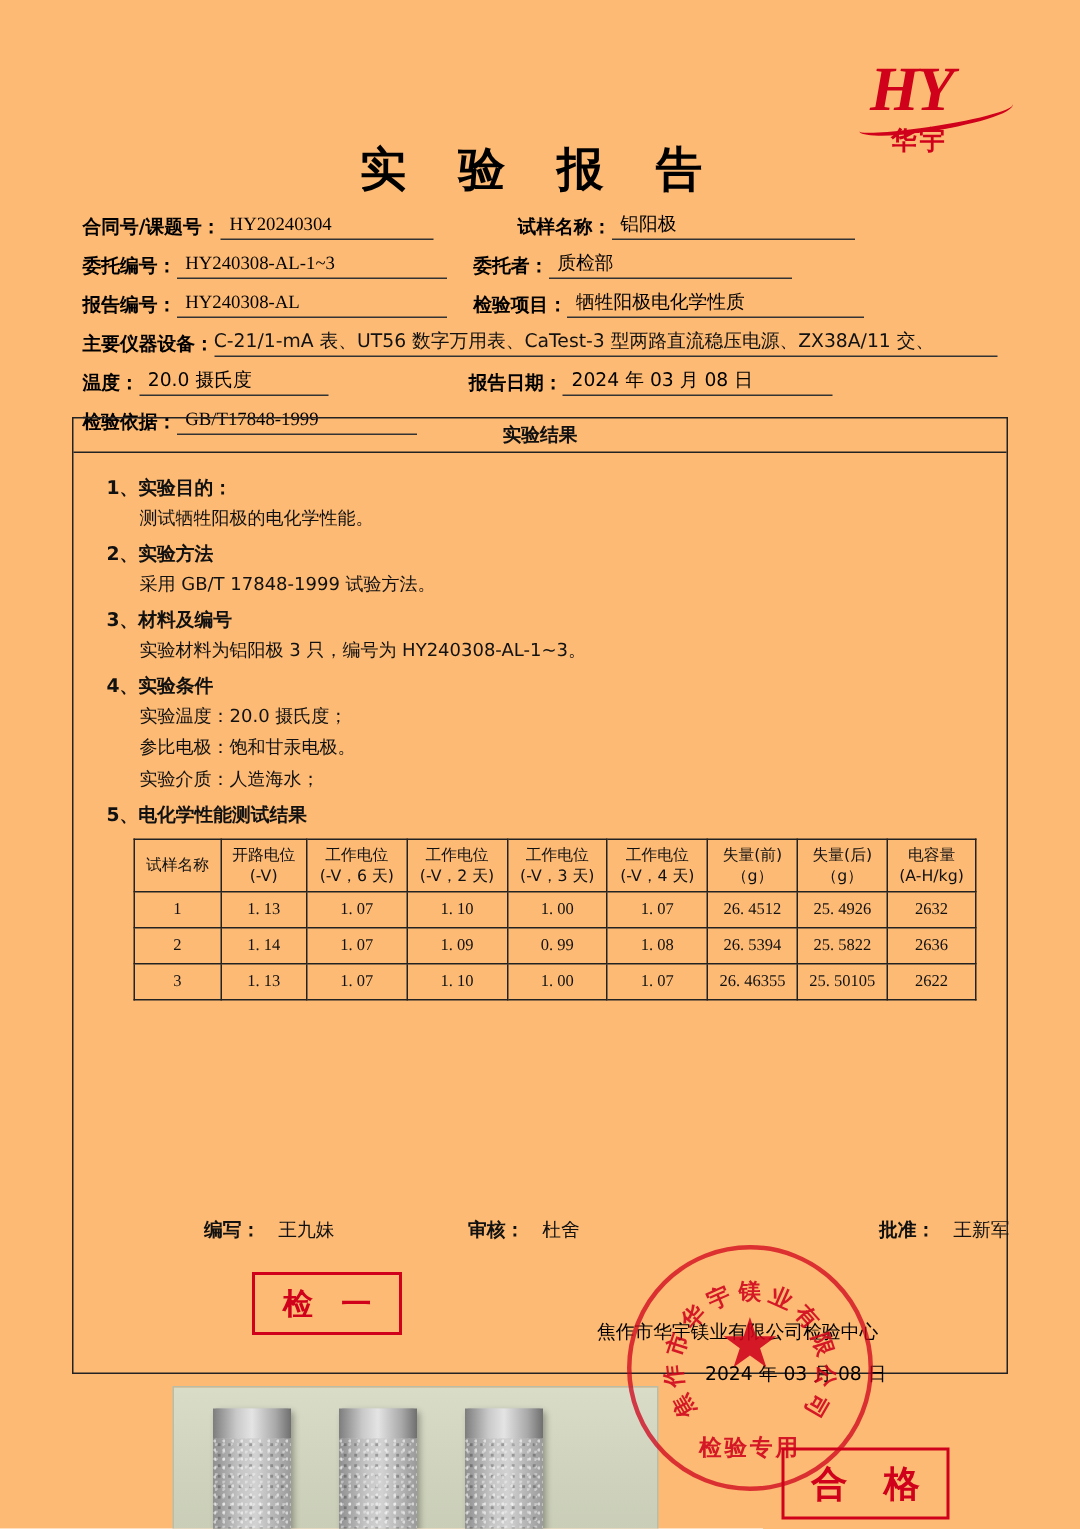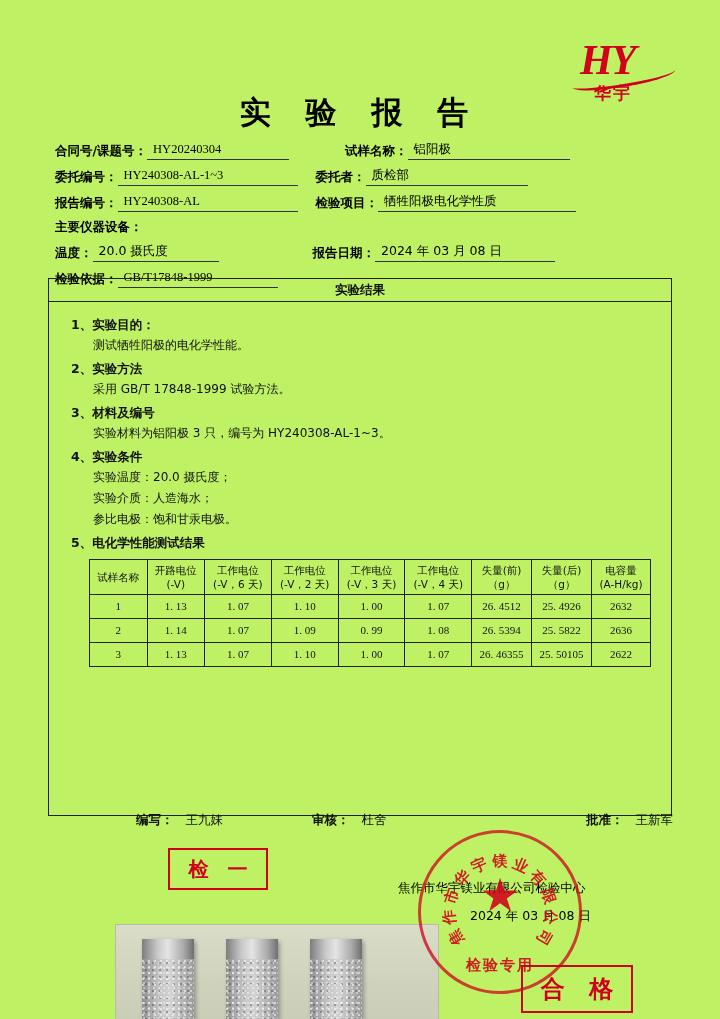--- a/index.html
+++ b/index.html
@@ -13,21 +13,21 @@
     position: relative;
     font-family: "Liberation Serif", serif;
     color: #111;
     overflow: hidden;
   }
   .page {
     position: absolute;
     left: 0; top: 0;
     width: 720px;
     height: 1019px;
-    background: #bef264;
+    background: #fdba74;
   }
 
   
   .logo {
     position: absolute;
     right: 42px;
     top: 36px;
     width: 110px;
     height: 72px;
   }
@@ -116,21 +116,21 @@
     font-size: 12.5px;
     display: inline-block;
   }
 
   
   .result-box {
     position: absolute;
     left: 48px;
     top: 278px;
     width: 624px;
-    height: 538px;
+    height: 638px;
     border: 1px solid #222;
     box-sizing: border-box;
   }
   .result-head {
     height: 22px;
     line-height: 22px;
     text-align: center;
     font-family: "DejaVu Sans", sans-serif;
     font-size: 12.5px;
     font-weight: bold;
@@ -381,20 +381,21 @@
     <div class="frow">
       <span class="lbl">报告编号：</span>
       <span class="val" style="width:168px">HY240308-AL</span>
       <span class="spacer-sm" style="width:18px"></span>
       <span class="lbl">检验项目：</span>
       <span class="val cn" style="width:186px">牺牲阳极电化学性质</span>
     </div>
 
     <div class="frow">
       <span class="lbl">主要仪器设备：</span>
+      <span class="cont-line grow">C-21/1-mA 表、UT56 数字万用表、CaTest-3 型两路直流稳压电源、ZX38A/11 交、</span>
     </div>
 
 
     <div class="frow">
       <span class="lbl">温度：</span>
       <span class="val cn" style="width:114px">20.0 摄氏度</span>
       <span class="spacer-md" style="width:94px"></span>
       <span class="lbl">报告日期：</span>
       <span class="val cn" style="width:168px">2024 年 03 月 08 日</span>
     </div>
@@ -429,22 +430,22 @@
           <span>3、</span><span>材料及编号</span>
         </div>
         <div class="sec-text">实验材料为铝阳极 3 只，编号为 HY240308-AL-1~3。</div>
       </div>
 
       <div class="sec-block">
         <div class="sec-title">
           <span>4、</span><span>实验条件</span>
         </div>
         <div class="sec-text">实验温度：20.0 摄氏度；</div>
+        <div class="sec-text">参比电极：饱和甘汞电极。</div>
         <div class="sec-text">实验介质：人造海水；</div>
-        <div class="sec-text">参比电极：饱和甘汞电极。</div>
       </div>
 
       <div class="sec-block">
         <div class="sec-title">
           <span>5、</span><span>电化学性能测试结果</span>
         </div>
       </div>
 
       <table class="data">
         <thead>

